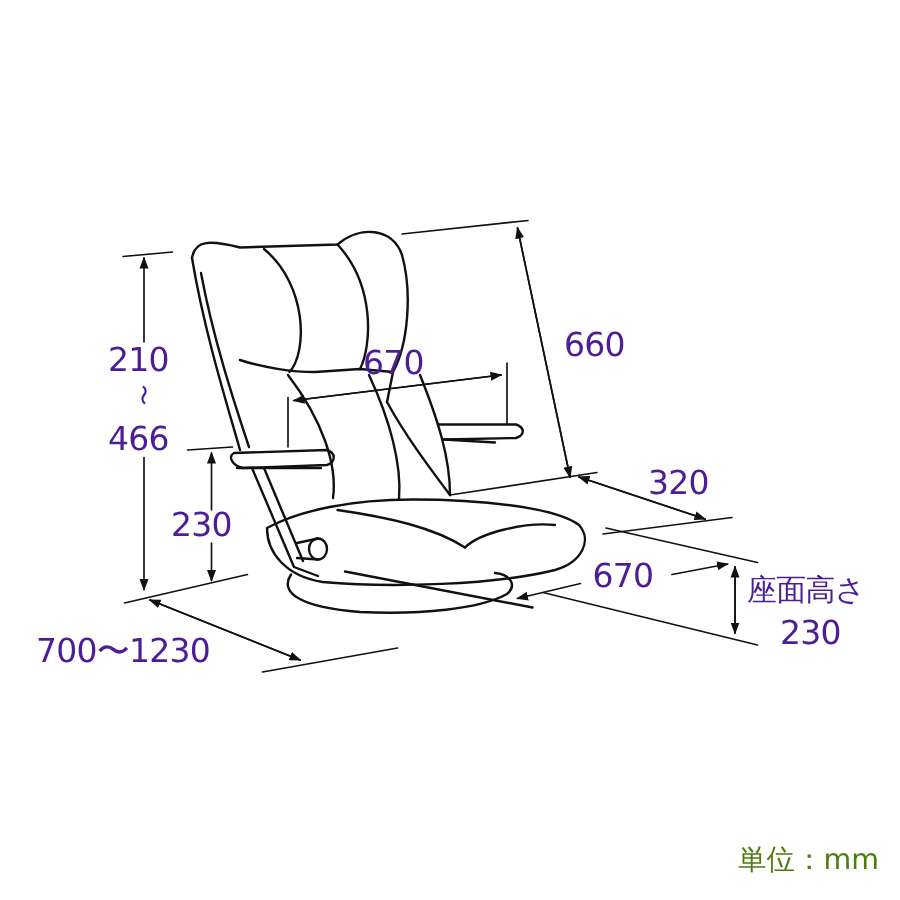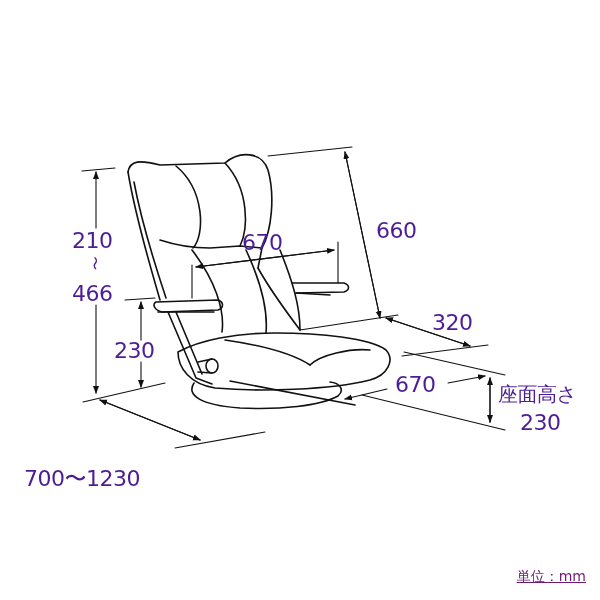--- a/index.html
+++ b/index.html
@@ -1,19 +1,19 @@
 <!DOCTYPE html>
 <html><head>
 <meta charset="utf-8">
 <style>
   html, body { margin: 0; padding: 0; background: #ffffff; }
   body { width: 600px; height: 600px; position: relative; overflow: hidden; font-family: "DejaVu Sans", "Liberation Sans", sans-serif; }
   #diagram { position: absolute; left: 0; top: 0; width: 600px; height: 600px; }
   .lbl { position: absolute; color: #4c1d95; font-size: 22px; line-height: 1; white-space: nowrap; letter-spacing: -0.5px; }
-  .unit { position: absolute; color: #701a75; font-size: 14px; right: 14px; bottom: 14px; text-decoration: underline; }
+  .unit { position: absolute; color: #4d7c0f; font-size: 19px; right: 14px; bottom: 14px; }
 </style>
 </head>
 <body>
 
 <svg id="diagram" viewBox="0 0 600 600" xmlns="http://www.w3.org/2000/svg">
   <defs>
     <marker id="ah" markerWidth="8" markerHeight="8" refX="7" refY="4" orient="auto" markerUnits="userSpaceOnUse">
       <path d="M0,1 L8,4 L0,7 Z" fill="#111"></path>
     </marker>
   </defs>
@@ -97,20 +97,20 @@
       <line x1="490" y1="378" x2="490" y2="422" marker-end="url(#ah)"></line>
       <line x1="490" y1="422" x2="490" y2="378" marker-end="url(#ah)"></line>
     </g>
   </g>
 </svg>
 
 <div class="lbl" style="left:72px;top:230px;">210</div>
 <div class="lbl" style="left:88px;top:256px;font-size:14px;transform:rotate(90deg);">〜</div>
 <div class="lbl" style="left:72px;top:283px;">466</div>
 <div class="lbl" style="left:114px;top:340px;text-align:center;">230</div>
-<div class="lbl" style="left:24px;top:424px;margin-top:44px;">700〜1230</div>
+<div class="lbl" style="left:24px;top:424px;">700〜1230</div>
 <div class="lbl" style="left:242px;top:232px;text-align:right;">670</div>
 <div class="lbl" style="left:376px;top:220px;">660</div>
 <div class="lbl" style="left:432px;top:312px;">320</div>
 <div class="lbl" style="left:395px;top:374px;">670</div>
 <div class="lbl" style="left:498px;top:386px;font-size:20px;font-family:Liberation Mono, monospace;">座面高さ</div>
 <div class="lbl" style="left:520px;top:412px;">230</div>
 <div class="unit">単位：mm</div>
 
 </body></html>

